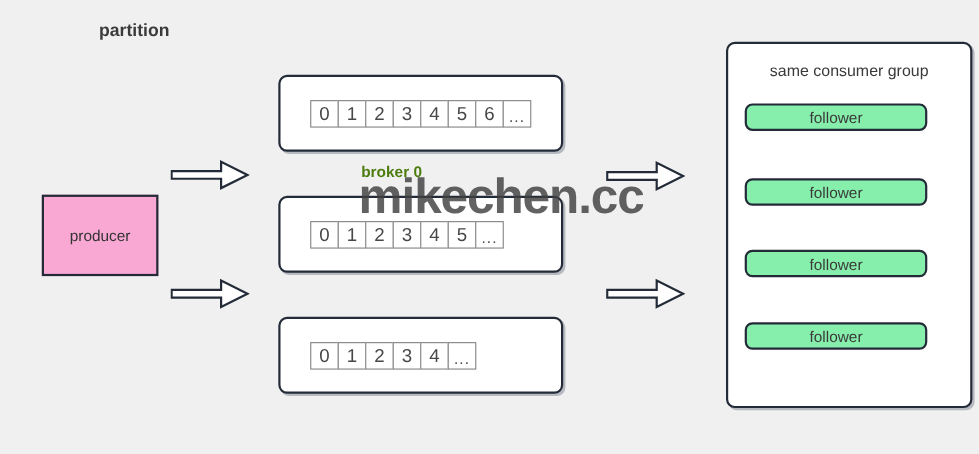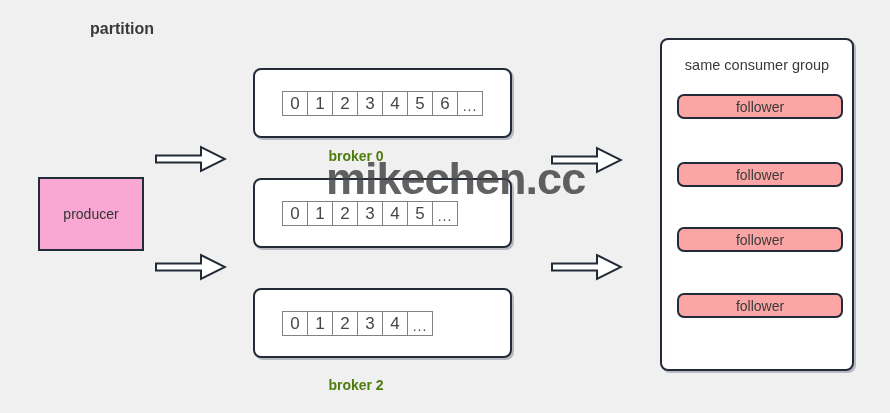--- a/index.html
+++ b/index.html
@@ -55,31 +55,31 @@
   .broker-label-2{top:377px;}
   .arrow{
     position:absolute;width:72px;height:28px;
   }
   .arrow-left-1{left:155px;top:145px;}
   .arrow-left-2{left:155px;top:253px;}
   .arrow-right-1{left:551px;top:146px;}
   .arrow-right-2{left:551px;top:253px;}
   .consumer-box{
     position:absolute;left:660px;top:38px;
-    width:194px;height:333px;box-sizing:border-box;
+    width:224px;height:333px;box-sizing:border-box;
     background:#ffffff;border:2px solid #232b38;border-radius:8px;
     box-shadow:2px 2px 0 rgba(110,118,132,0.45);
   }
   .consumer-title{
     position:absolute;left:0;top:17px;width:100%;
     text-align:center;font-size:14.5px;color:#3a3a3a;
   }
   .follower-box{
     position:absolute;left:15px;width:166px;height:25px;box-sizing:border-box;
-    background:#fca5a5;border:2px solid #232b38;border-radius:7px;
+    background:#86efac;border:2px solid #232b38;border-radius:7px;
     display:flex;align-items:center;justify-content:center;
     font-size:14px;color:#3a3a3a;
   }
   .follower-0{top:54px;}
   .follower-1{top:122px;}
   .follower-2{top:187px;}
   .follower-3{top:253px;}
   .watermark{
     position:absolute;left:326px;top:153px;z-index:20;
     font-size:45px;font-weight:bold;letter-spacing:-1px;
@@ -134,21 +134,20 @@
   <div class="broker-box broker-2">
     <div class="cells">
       <div class="cell">0</div>
       <div class="cell">1</div>
       <div class="cell">2</div>
       <div class="cell">3</div>
       <div class="cell">4</div>
       <div class="cell ellipsis">...</div>
     </div>
   </div>
-  <div class="broker-label broker-label-2">broker 2</div>
 
   <svg class="arrow arrow-right-1" viewBox="0 0 72 28">
     <polygon points="1,10.5 46,10.5 46,2 70,14 46,26 46,17.5 1,17.5" fill="#ffffff" stroke="#232b38" stroke-width="2"></polygon>
   </svg>
   <svg class="arrow arrow-right-2" viewBox="0 0 72 28">
     <polygon points="1,10.5 46,10.5 46,2 70,14 46,26 46,17.5 1,17.5" fill="#ffffff" stroke="#232b38" stroke-width="2"></polygon>
   </svg>
 
   <div class="consumer-box">
     <div class="consumer-title">same consumer group</div>

